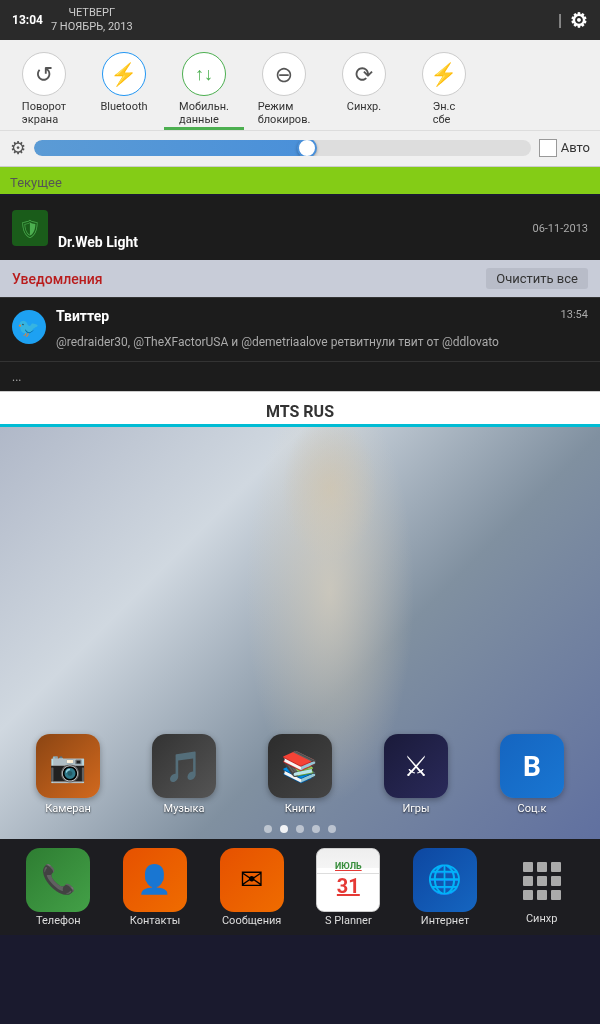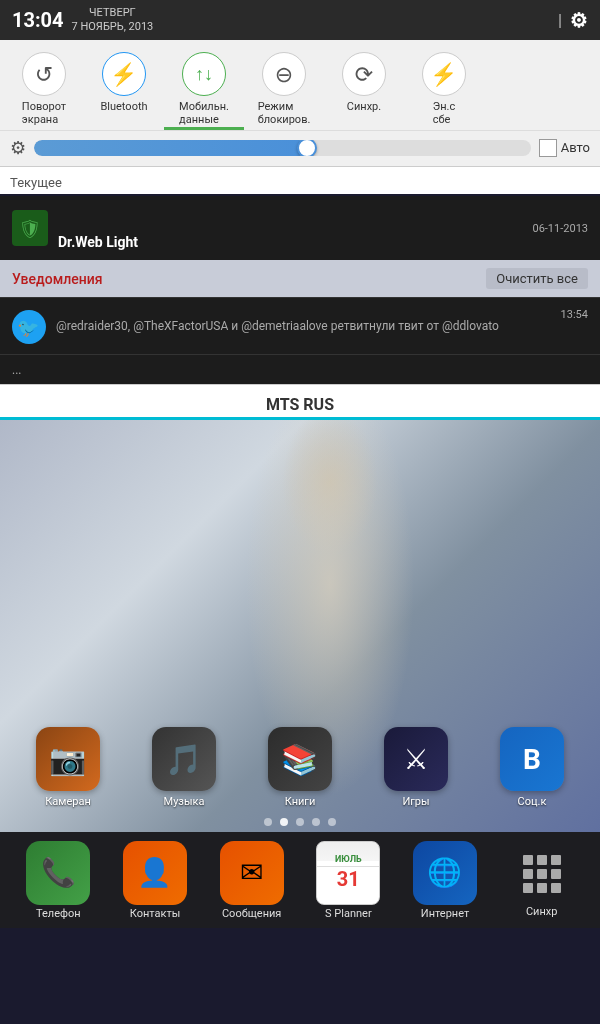--- a/index.html
+++ b/index.html
@@ -17,21 +17,21 @@
       height: 40px;
       background: #2a2a2a;
       display: flex;
       align-items: center;
       justify-content: space-between;
       padding: 0 12px;
       color: #fff;
       font-size: 18px;
       font-weight: bold;
     }
-    #status-bar .time { font-size: 20px; font-weight: bold; }
+    #status-bar .time { font-size: 12px; font-weight: bold; }
     #status-bar .date-info { font-size: 11px; color: #ccc; text-align: center; line-height: 1.3; font-weight: normal; }
     #status-bar .gear-icon { font-size: 20px; }
 
     
     #quick-settings {
       background: #f0f0f0;
       padding: 6px 0 2px;
     }
     .qs-row {
       display: flex;
@@ -122,21 +122,21 @@
     }
     .checkbox {
       width: 18px;
       height: 18px;
       border: 1px solid #999;
       background: #fff;
     }
 
     
     #current-section {
-      background: #ffffff;
+      background: #84cc16;
       border-top: 1px solid #ccc;
       padding: 4px 10px 0;
     }
     .section-title {
       font-size: 13px;
       color: #555;
       padding: 4px 0;
     }
 
     
@@ -439,20 +439,21 @@
 </div>
 
 <div id="notifications-header">
   <span class="notif-title">Уведомления</span>
   <span class="clear-btn">Очистить все</span>
 </div>
 
 <div id="twitter-notification">
   <div class="twitter-icon">🐦</div>
   <div class="twitter-text">
+    <div class="twitter-title">Твиттер</div>
     <div class="twitter-body">@redraider30, @TheXFactorUSA и @demetriaalove ретвитнули твит от @ddlovato</div>
   </div>
   <div class="twitter-time">13:54</div>
 </div>
 
 <div id="more-notification">
   <span class="more-notif-text">...</span>
 </div>
 
 <div id="carrier-bar">
@@ -500,21 +501,21 @@
   </div>
   <div class="dock-item">
     <div class="dock-icon icon-contacts" style="font-size:28px;">👤</div>
     <span class="dock-label">Контакты</span>
   </div>
   <div class="dock-item">
     <div class="dock-icon icon-messages" style="font-size:28px;">✉</div>
     <span class="dock-label">Сообщения</span>
   </div>
   <div class="dock-item">
-    <div class="dock-icon icon-planner" style="font-size:22px; font-weight:bold; color:#e53935; display:flex; flex-direction:column; align-items:center; justify-content:center; background: linear-gradient(to bottom, #eee 0%, #f5f5f5 30%, #fff 30%, #fff 100%); border:1px solid #ccc; border-radius:8px;">
+    <div class="dock-icon icon-planner" style="font-size:22px; font-weight:bold; color:#e53935; display:flex; flex-direction:column; align-items:center; justify-content:center; background: linear-gradient(to bottom, #eee 0%, #f5f5f5 30%, #fff 30%, #fff 100%); border:1px solid #ccc; border-radius:8px;text-decoration:underline;">
       <span style="font-size:9px; color:#388e3c; font-weight:bold; border-bottom:1px solid #ddd; width:100%; text-align:center; padding-bottom:2px;">ИЮЛЬ</span>
       <span style="font-size:20px;">31</span>
     </div>
     <span class="dock-label">S Planner</span>
   </div>
   <div class="dock-item">
     <div class="dock-icon icon-browser" style="font-size:28px;">🌐</div>
     <span class="dock-label">Интернет</span>
   </div>
   <div class="dock-item">

